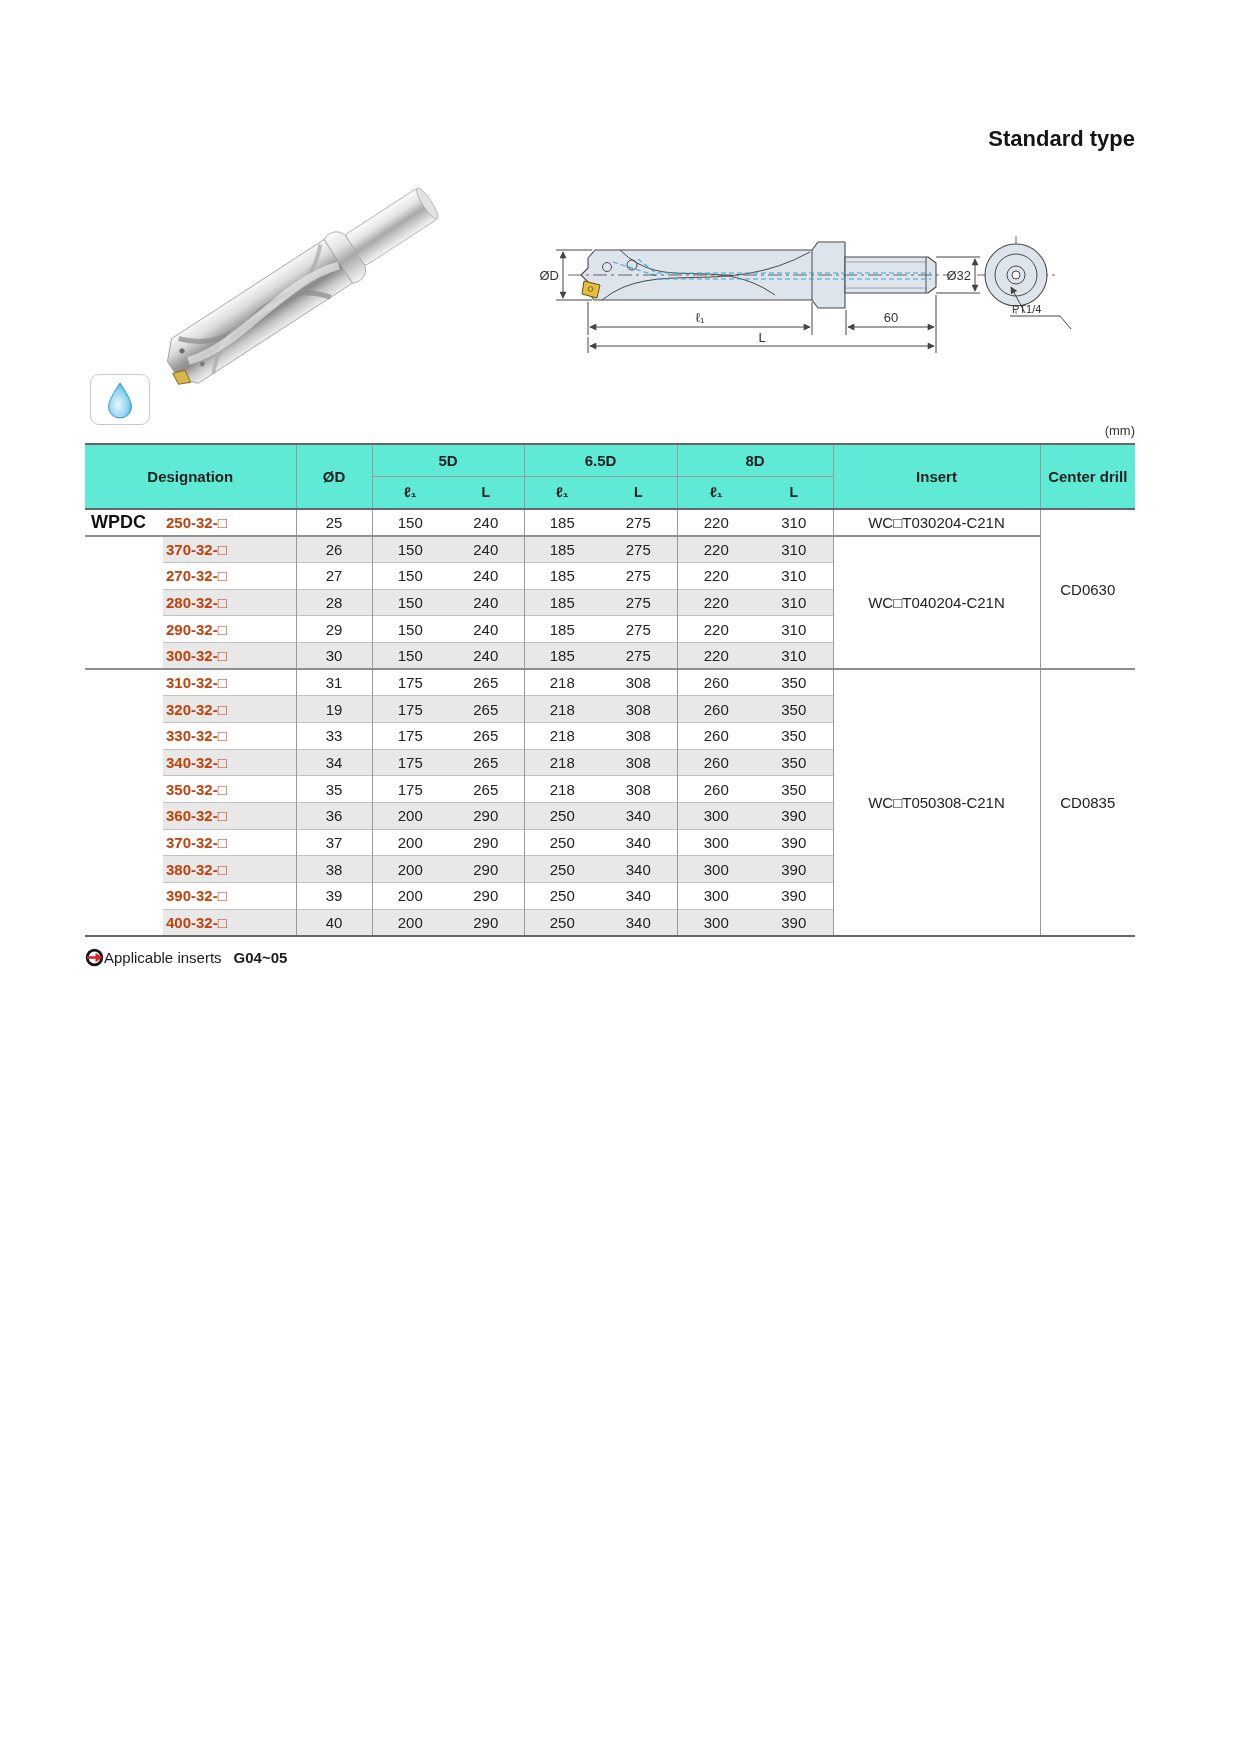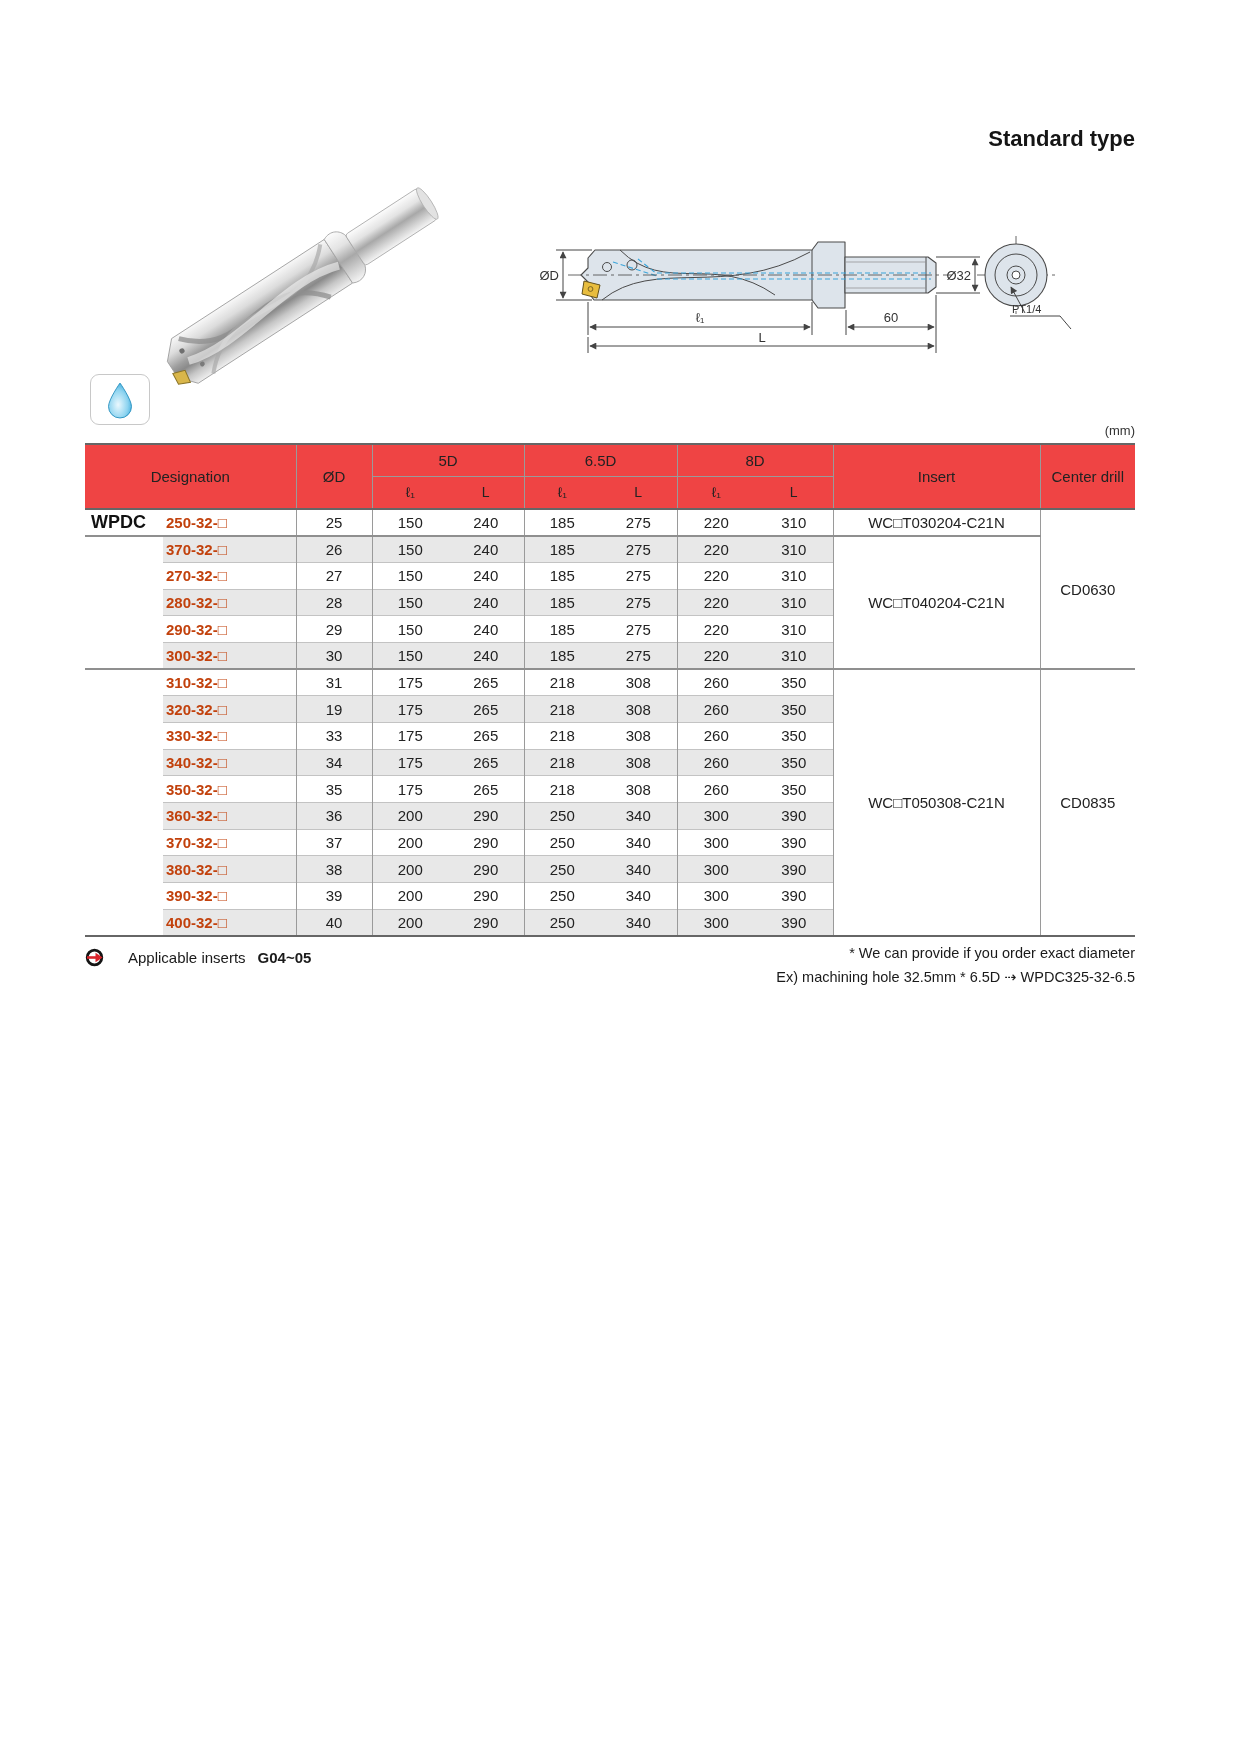--- a/index.html
+++ b/index.html
@@ -13,39 +13,39 @@
   
   .photo { position: absolute; left: 122px; top: 168px; }
   .drawing { position: absolute; left: 480px; top: 195px; }
   .coolant-box { position: absolute; left: 90px; top: 374px; width: 60px; height: 51px; border: 1px solid #c8c8c8; border-radius: 9px; background: #fff; display: flex; align-items: center; justify-content: center; }
 
   .unit-label { position: absolute; right: 106px; top: 423px; font-size: 13px; color: #333; }
 
   
   .spec-table { position: absolute; left: 85px; top: 443px; width: 1050px; border-collapse: collapse; table-layout: fixed; border-top: 2px solid #666; }
   .spec-table th, .spec-table td { padding: 0; font-size: 15px; text-align: center; vertical-align: middle; }
-  .spec-table thead th { background: #ef4444; font-weight: normal; color: #222; border-bottom: 2px solid #666; }
+  .spec-table thead th { background: #5eead4; font-weight: bold; color: #222; border-bottom: 2px solid #666; }
   .spec-table thead tr.h1 th { height: 32px; }
   .spec-table thead tr.h2 th { height: 33px; }
   .spec-table thead th.grp { border-bottom: 1px solid #9a9a9a; }
   .spec-table thead th.sub { font-size: 14px; }
   .spec-table tbody td { height: 26.7px; color: #222; background: #fff; }
   .spec-table td.pfx { text-align: left; padding-left: 6px; font-weight: bold; font-size: 18px; color: #111; }
   .spec-table td.des { text-align: left; padding-left: 3px; font-weight: bold; color: #c2410c; border-top: 1px solid #c3c3c3; }
   .spec-table td.num { border-top: 1px solid #c3c3c3; }
   .spec-table td.sh { background: #e8e8e8; }
   .spec-table .vl { border-left: 1px solid #9a9a9a; }
   .spec-table td.sep { border-bottom: 2px solid #8f8f8f; }
   .spec-table td.bend { border-bottom: 2px solid #666; }
   .spec-table td.merge { background: #fff; font-size: 15px; text-align: center; }
   .spec-table tbody tr:last-child td { border-bottom: 2px solid #666; }
 
   
   .foot-left { position: absolute; left: 85px; top: 948px; display: flex; align-items: center; font-size: 15px; color: #1a1a1a; }
-  .foot-left .lbl { margin-left: 24px; }
+  .foot-left .lbl { margin-left: 0; }
   .foot-left .ref { margin-left: 12px; font-weight: bold; }
   .foot-right { position: absolute; right: 106px; top: 946px; text-align: right; font-size: 14.5px; color: #1a1a1a; line-height: 1.0; }
   .foot-right .line2 { margin-top: 9px; }
 
   svg text { font-family: "Liberation Sans", "DejaVu Sans", sans-serif; }
 </style>
 </head>
 <body>
 
 <div class="page">
@@ -393,18 +393,14 @@
 
   <div class="foot-left">
     <svg width="19" height="19" viewBox="0 0 19 19">
       <circle cx="9.5" cy="9.5" r="7.3" fill="none" stroke="#141414" stroke-width="2.8"></circle>
       <line x1="2" y1="9.5" x2="11" y2="9.5" stroke="#d8232a" stroke-width="2.6"></line>
       <polygon points="10.5,4.8 17.6,9.5 10.5,14.2" fill="#d8232a"></polygon>
     </svg>
     <span class="lbl">Applicable inserts</span>
     <span class="ref">G04~05</span>
   </div>
-  <div class="foot-right">
-    <div class="line1">* We can provide if you order exact diameter</div>
-    <div class="line2">Ex) machining hole 32.5mm * 6.5D ⇢ WPDC325-32-6.5</div>
-  </div>
 
 </div>
 
 </body></html>

